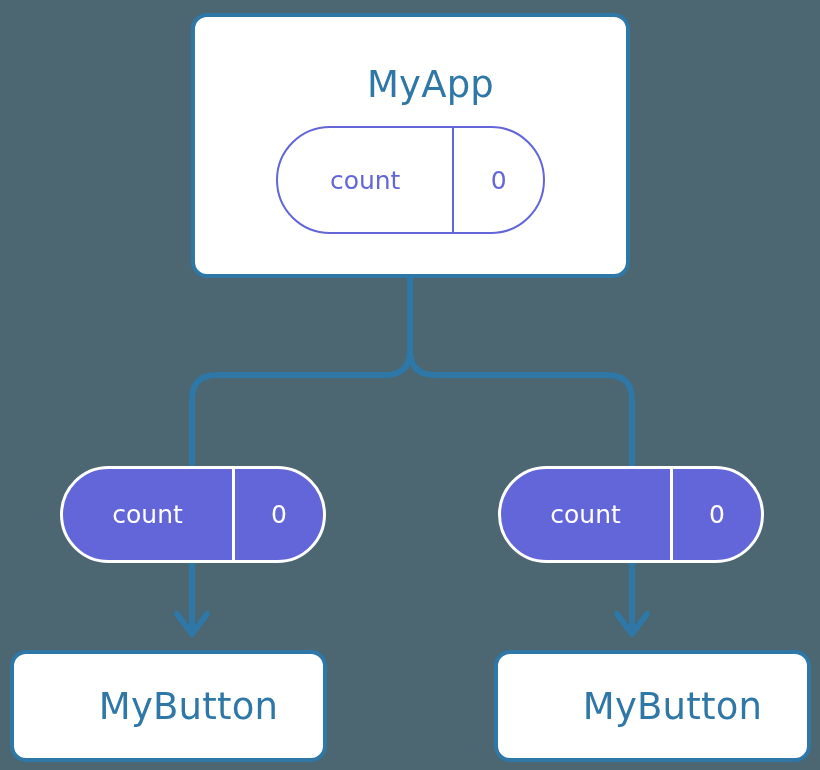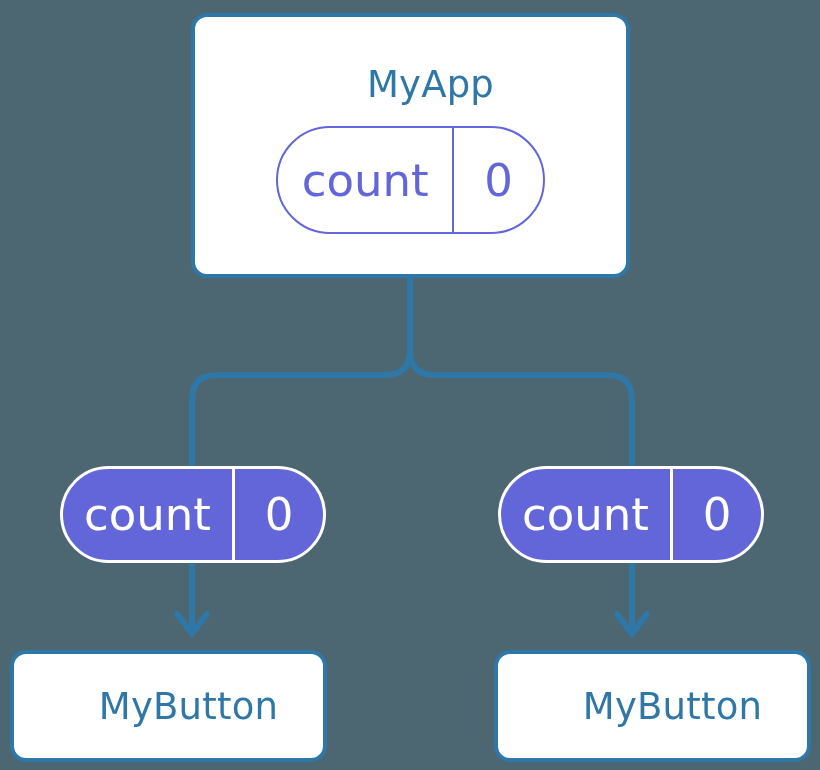--- a/index.html
+++ b/index.html
@@ -80,21 +80,21 @@
     display: flex;
     align-items: stretch;
     box-sizing: border-box;
     border-radius: 999px;
     overflow: hidden;
   }
   .pill-key, .pill-value {
     display: flex;
     align-items: center;
     justify-content: center;
-    font-size: 45px;
+    font-size: 25px;
     box-sizing: border-box;
     white-space: nowrap;
   }
 
   
   .state-pill.outline {
     background: #ffffff;
     border: 2px solid #6366d8;
   }
   .state-pill.outline .pill-key {

